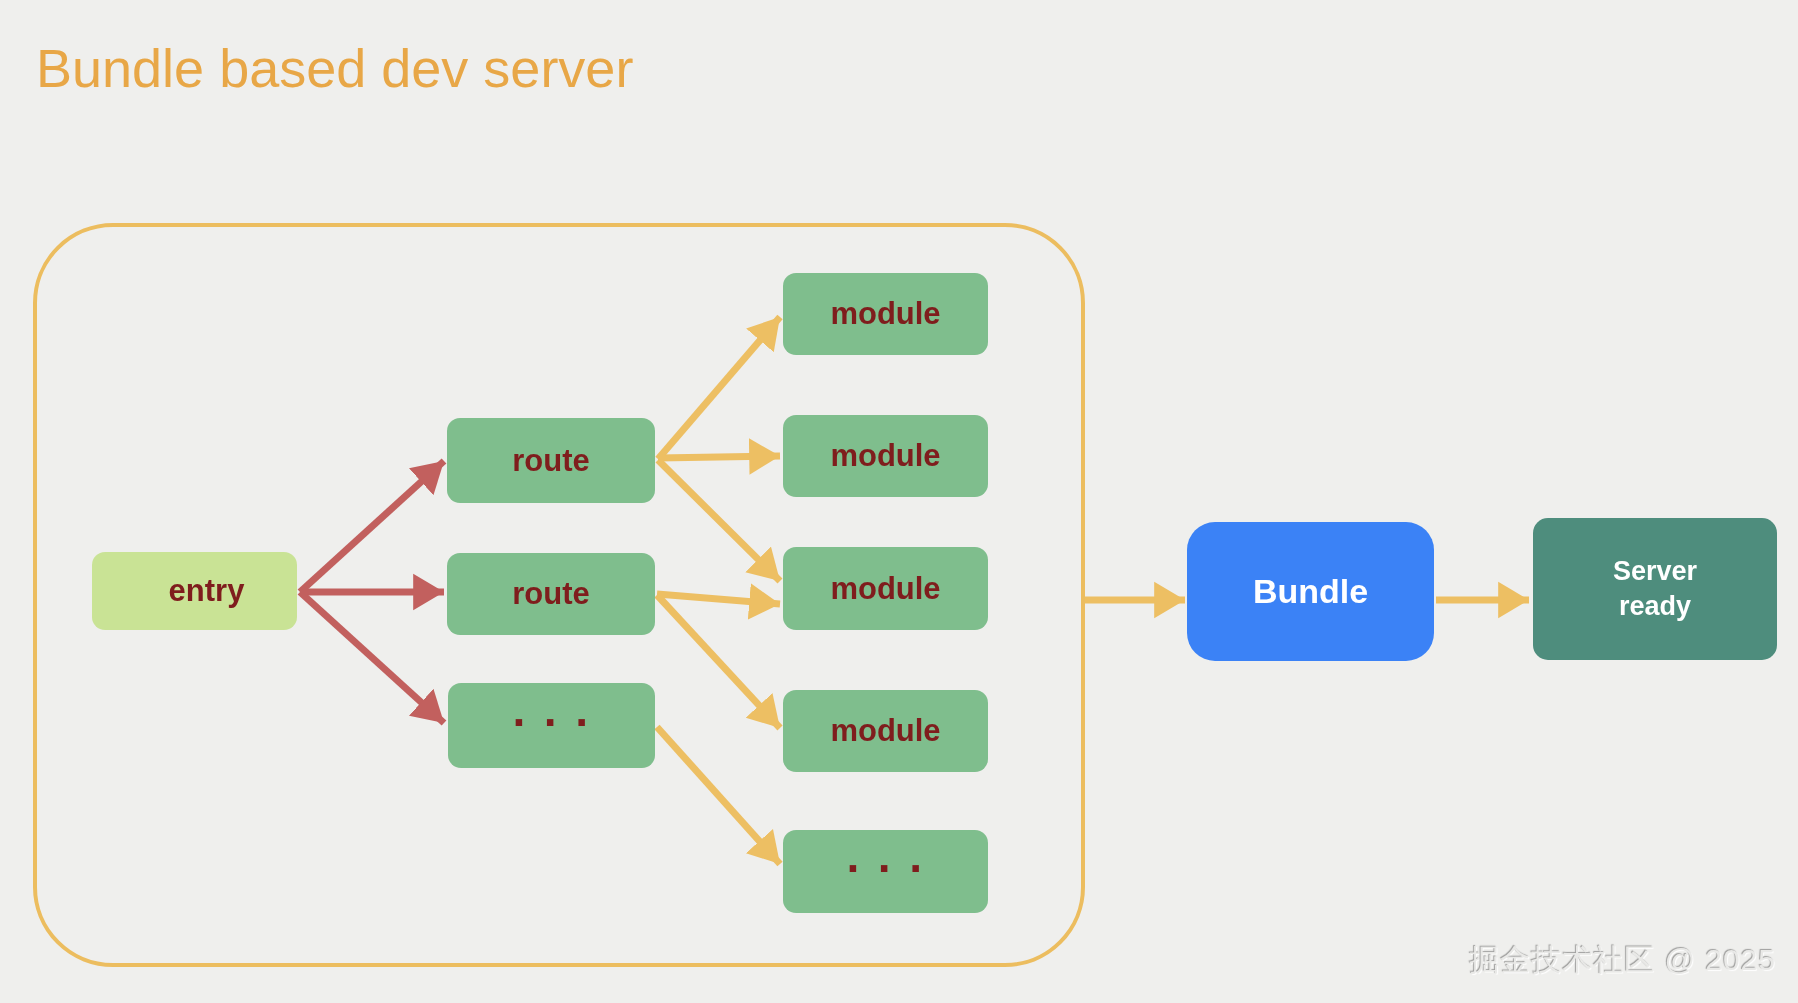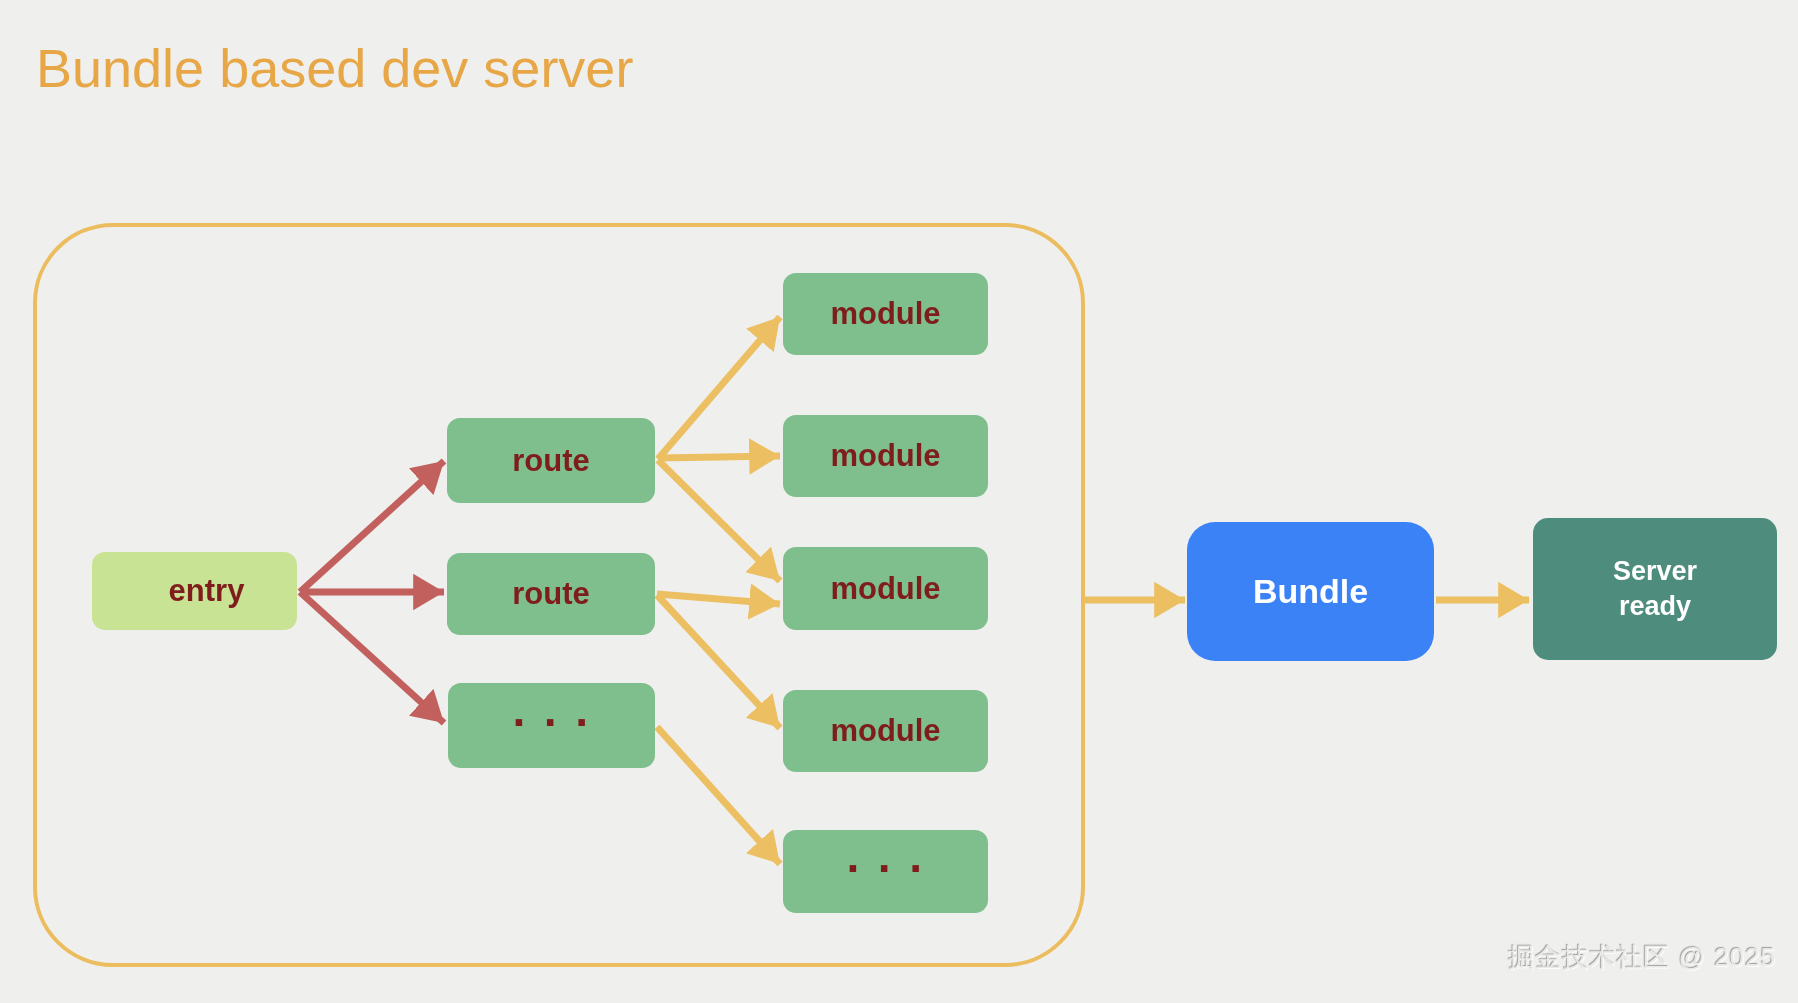--- a/index.html
+++ b/index.html
@@ -87,21 +87,21 @@
   .n-module3 { left: 783px; top: 547px; width: 205px; height: 83px; }
   .n-module4 { left: 783px; top: 690px; width: 205px; height: 82px; }
   .n-module5 { left: 783px; top: 830px; width: 205px; height: 83px; }
   .n-bundle  { left: 1187px; top: 522px; width: 247px; height: 139px; }
   .n-server  { left: 1533px; top: 518px; width: 244px; height: 142px; }
 
   .watermark {
     position: absolute;
     right: 22px;
     top: 940px;
-    font-size: 26px;
+    font-size: 30px;
     font-weight: 500;
     letter-spacing: 1px;
     color: #E9E9E7;
     text-shadow: -1px -1px 1px rgba(60,60,60,0.45), 1px 1px 1px rgba(255,255,255,0.95);
     white-space: nowrap;
   }
   line.red    { stroke: #C2605E; stroke-width: 7; }
   line.yellow { stroke: #EDBF63; stroke-width: 7; }
 </style>
 </head>

